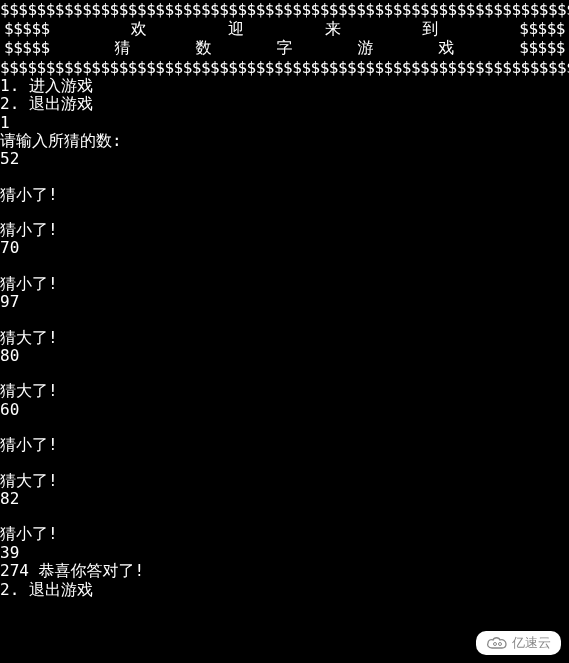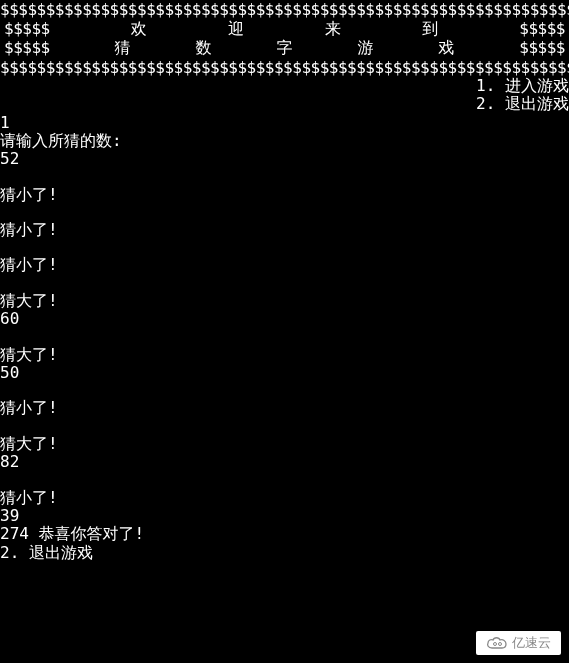--- a/index.html
+++ b/index.html
@@ -31,37 +31,37 @@
     }
     .spaced {
       display: flex;
       justify-content: space-between;
       padding: 0 4px;
     }
     .spaced .ch {
       flex: 0 0 auto;
     }
     .menu {
-      text-align: right;
+      text-align: left;
       line-height: 1.15;
     }
     .content {
       line-height: 1.15;
     }
     .blank {
       height: 17px;
     }
     .watermark {
       position: absolute;
       bottom: 8px;
       right: 8px;
       background: #ffffff;
       color: #888888;
       padding: 4px 10px;
-      border-radius: 2px;
+      border-radius: 10px;
       font-size: 13px;
       display: flex;
       align-items: center;
       gap: 4px;
     }
     .watermark-icon {
       display: inline-flex;
     }
   </style>
 </head>
@@ -98,31 +98,33 @@
   <div>1</div>
   <div>请输入所猜的数:</div>
 
   <div>52</div>
   <div class="blank"></div>
   <div>猜小了!</div>
 
   <div class="blank"></div>
   <div>猜小了!</div>
 
+  <div>70</div>
   <div class="blank"></div>
   <div>猜小了!</div>
 
+  <div>97</div>
+  <div class="blank"></div>
+  <div>猜大了!</div>
+
+  <div>80</div>
   <div class="blank"></div>
   <div>猜大了!</div>
 
   <div>60</div>
-  <div class="blank"></div>
-  <div>猜大了!</div>
-
-  <div>50</div>
   <div class="blank"></div>
   <div>猜小了!</div>
 
   <div class="blank"></div>
   <div>猜大了!</div>
 
   <div>82</div>
   <div class="blank"></div>
   <div>猜小了!</div>
 

